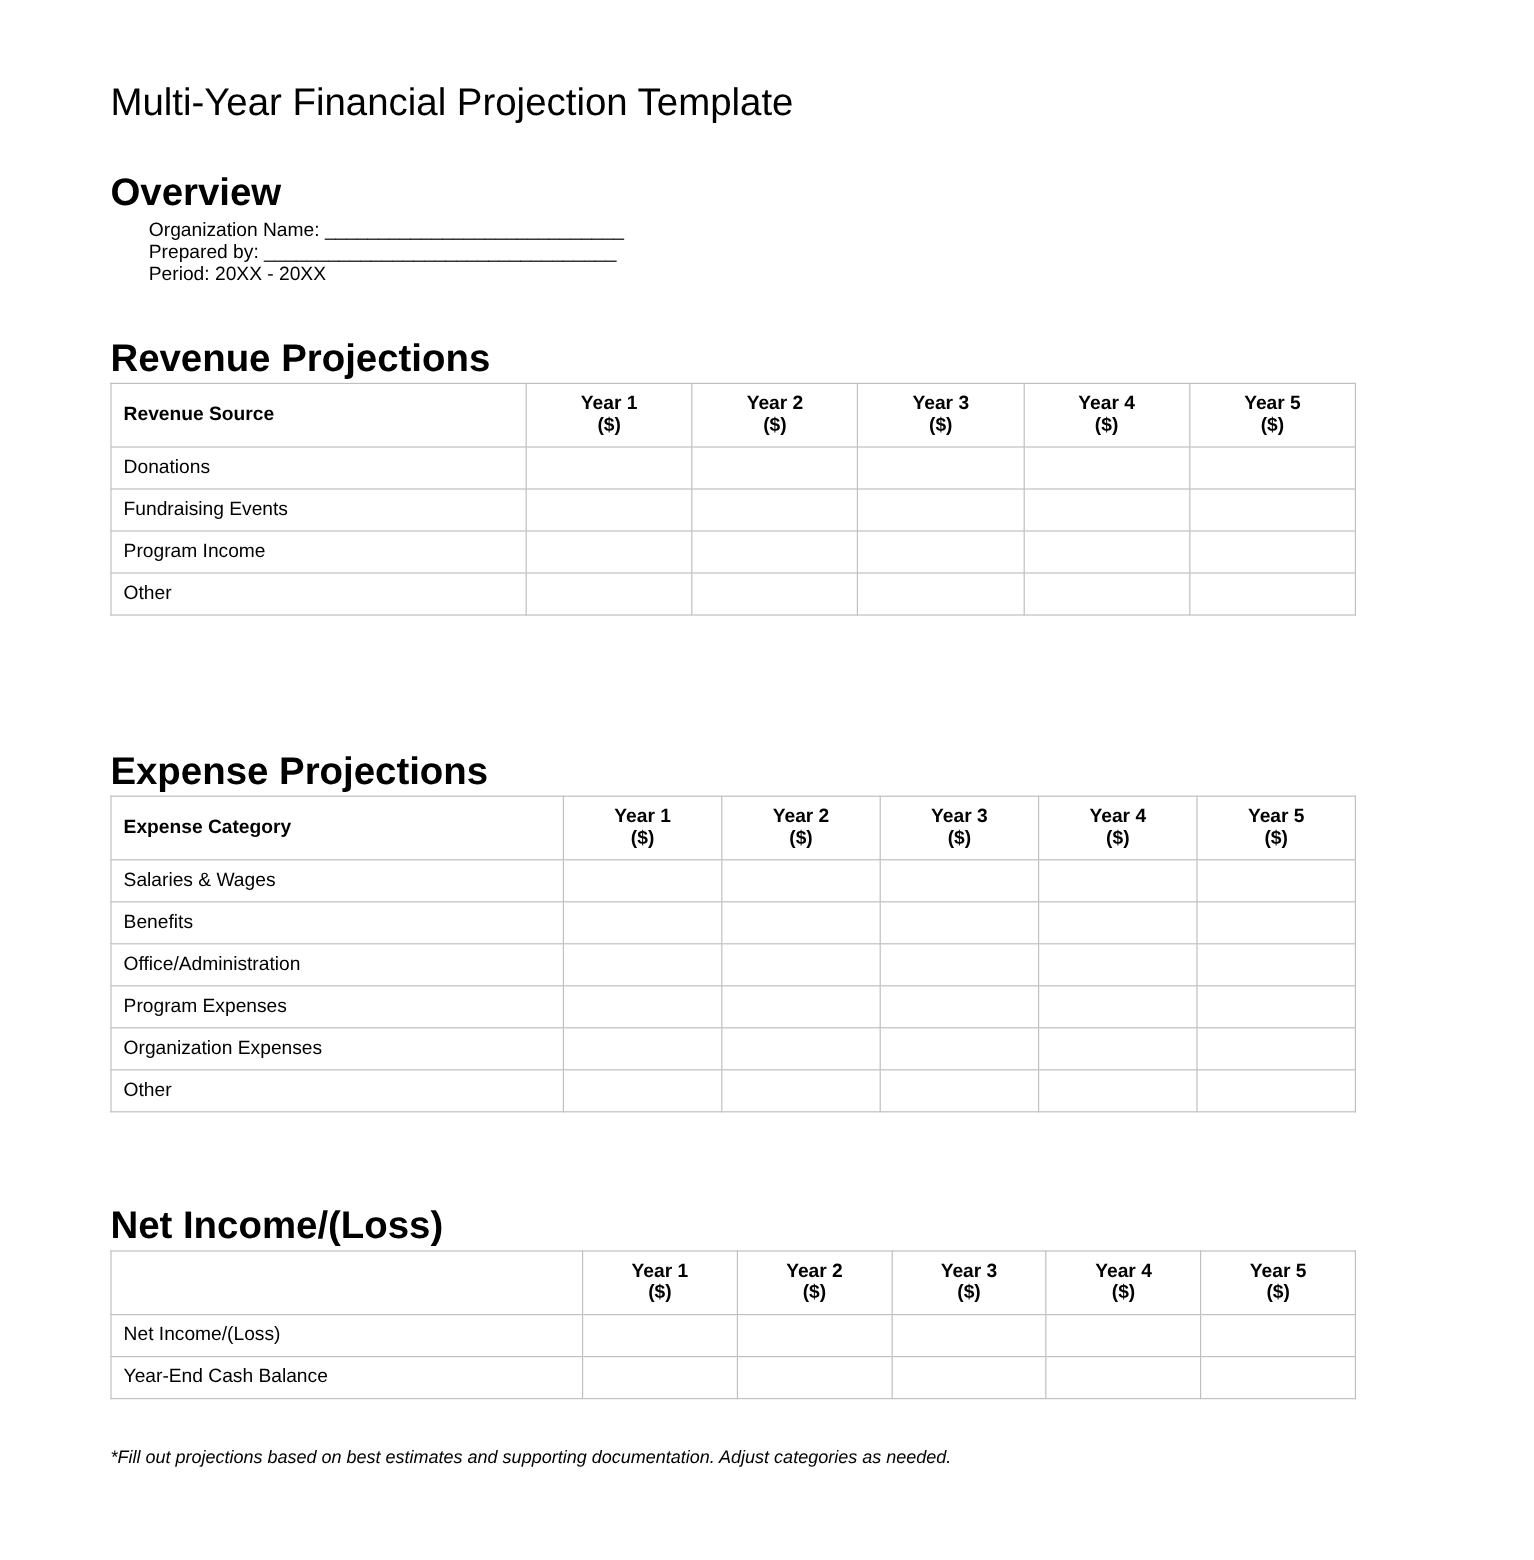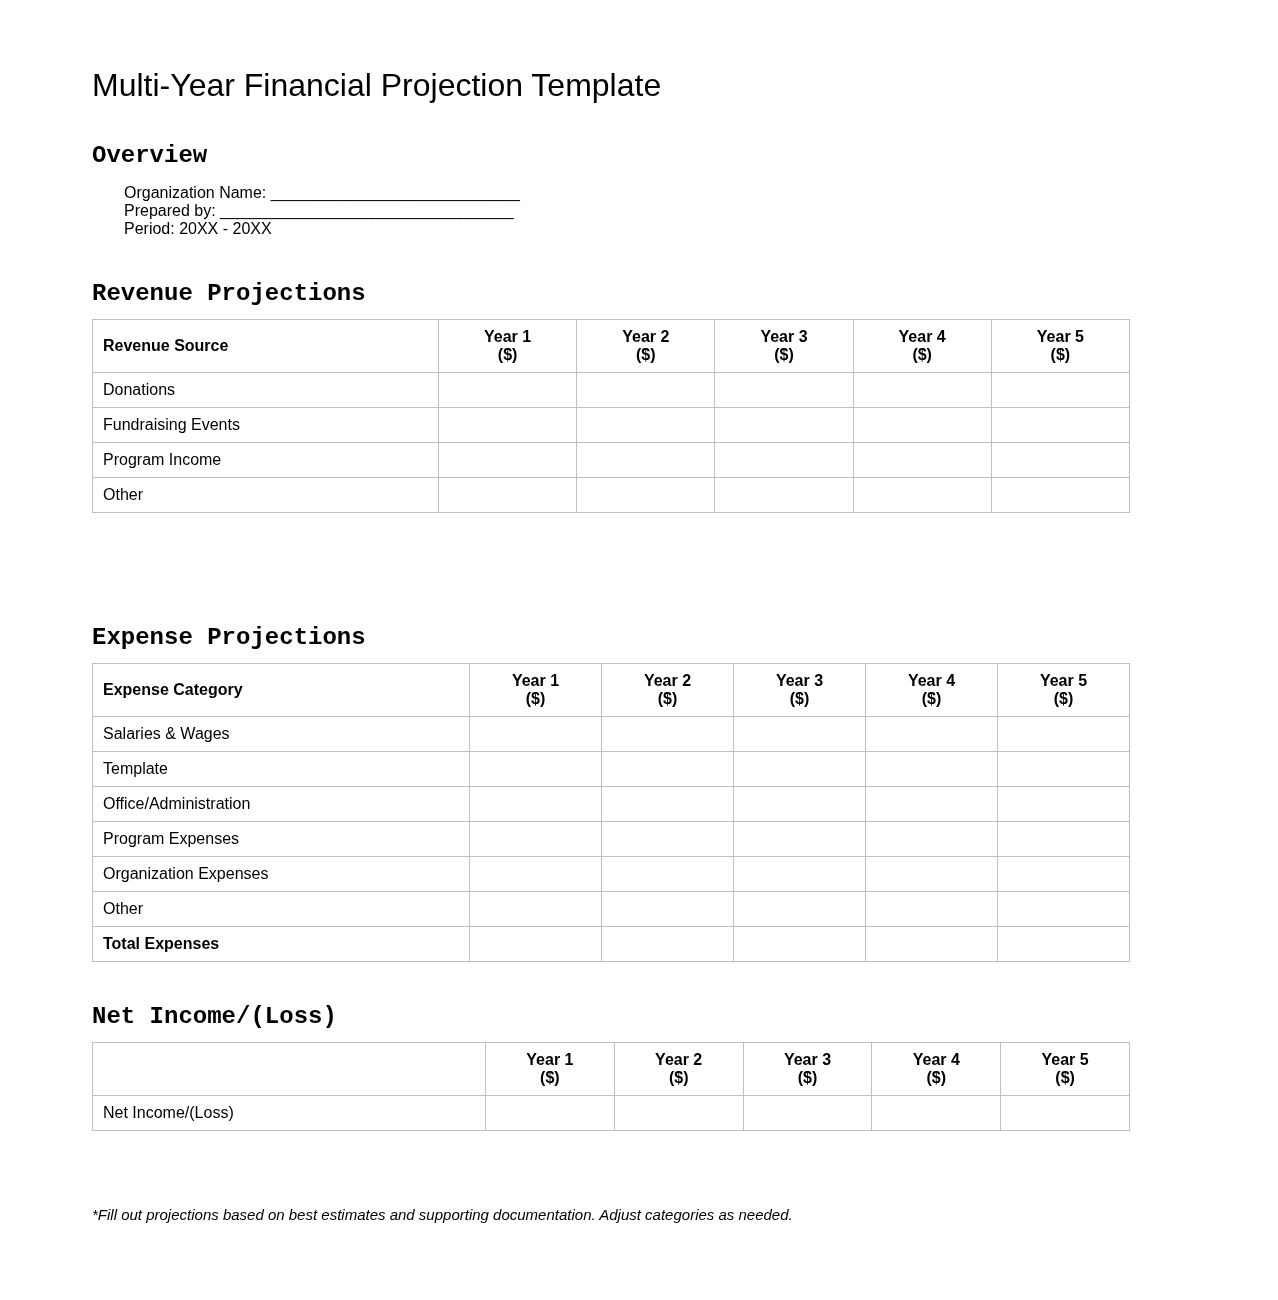--- a/index.html
+++ b/index.html
@@ -1,19 +1,19 @@
 <!DOCTYPE html>
 <html><head>
 <meta charset="utf-8">
 <style>
   html, body { margin: 0; padding: 0; background: #ffffff; }
   body { width: 1278px; height: 1300px; font-family: "Liberation Sans", sans-serif; color: #000; position: relative; }
   .page { position: absolute; left: 92px; top: 0; width: 1094px; }
   h1 { position: absolute; top: 67px; left: 0; margin: 0; font-size: 32px; font-weight: normal; white-space: nowrap; }
-  h2 { position: absolute; left: 0; margin: 0; font-size: 24px; font-weight: bold; white-space: nowrap; font-family: Liberation Mono, monospace; }
+  h2 { position: absolute; left: 0; margin: 0; font-size: 32px; font-weight: bold; white-space: nowrap; }
   .overview-lines { position: absolute; top: 184px; left: 0; font-size: 16px; line-height: 18px; margin-left: 32px; }
   .overview-lines div { white-space: nowrap; }
   table { position: absolute; left: 0; width: 1038px; border-collapse: collapse; font-size: 16px; }
   th, td { border: 1px solid #c0c0c0; padding: 0 10px; }
   th { font-weight: bold; height: 52px; line-height: 18px; }
   th.num { text-align: center; }
   th.label { text-align: left; }
   td { height: 34px; text-align: left; }
   td.total { font-weight: bold; }
   .footnote { position: absolute; top: 1206px; left: 0; font-size: 15px; font-style: italic; white-space: nowrap; }
@@ -110,21 +110,21 @@
     <tbody>
       <tr>
           <td>Salaries &amp; Wages</td>
           <td></td>
           <td></td>
           <td></td>
           <td></td>
           <td></td>
         </tr>
       <tr>
-          <td>Template</td>
+          <td>Benefits</td>
           <td></td>
           <td></td>
           <td></td>
           <td></td>
           <td></td>
         </tr>
       <tr>
           <td>Office/Administration</td>
           <td></td>
           <td></td>
@@ -143,28 +143,20 @@
       <tr>
           <td>Organization Expenses</td>
           <td></td>
           <td></td>
           <td></td>
           <td></td>
           <td></td>
         </tr>
       <tr>
           <td>Other</td>
-          <td></td>
-          <td></td>
-          <td></td>
-          <td></td>
-          <td></td>
-        </tr>
-      <tr>
-          <td class="total">Total Expenses</td>
           <td></td>
           <td></td>
           <td></td>
           <td></td>
           <td></td>
         </tr>
     </tbody>
   </table>
 
   <h2 style="top:1003px">Net Income/(Loss)</h2>
@@ -189,17 +181,25 @@
     </thead>
     <tbody>
       <tr>
           <td>Net Income/(Loss)</td>
           <td></td>
           <td></td>
           <td></td>
           <td></td>
           <td></td>
         </tr>
+      <tr>
+          <td>Year-End Cash Balance</td>
+          <td></td>
+          <td></td>
+          <td></td>
+          <td></td>
+          <td></td>
+        </tr>
     </tbody>
   </table>
 
   <div class="footnote">*Fill out projections based on best estimates and supporting documentation. Adjust categories as needed.</div>
 </div>
 
 </body></html>

